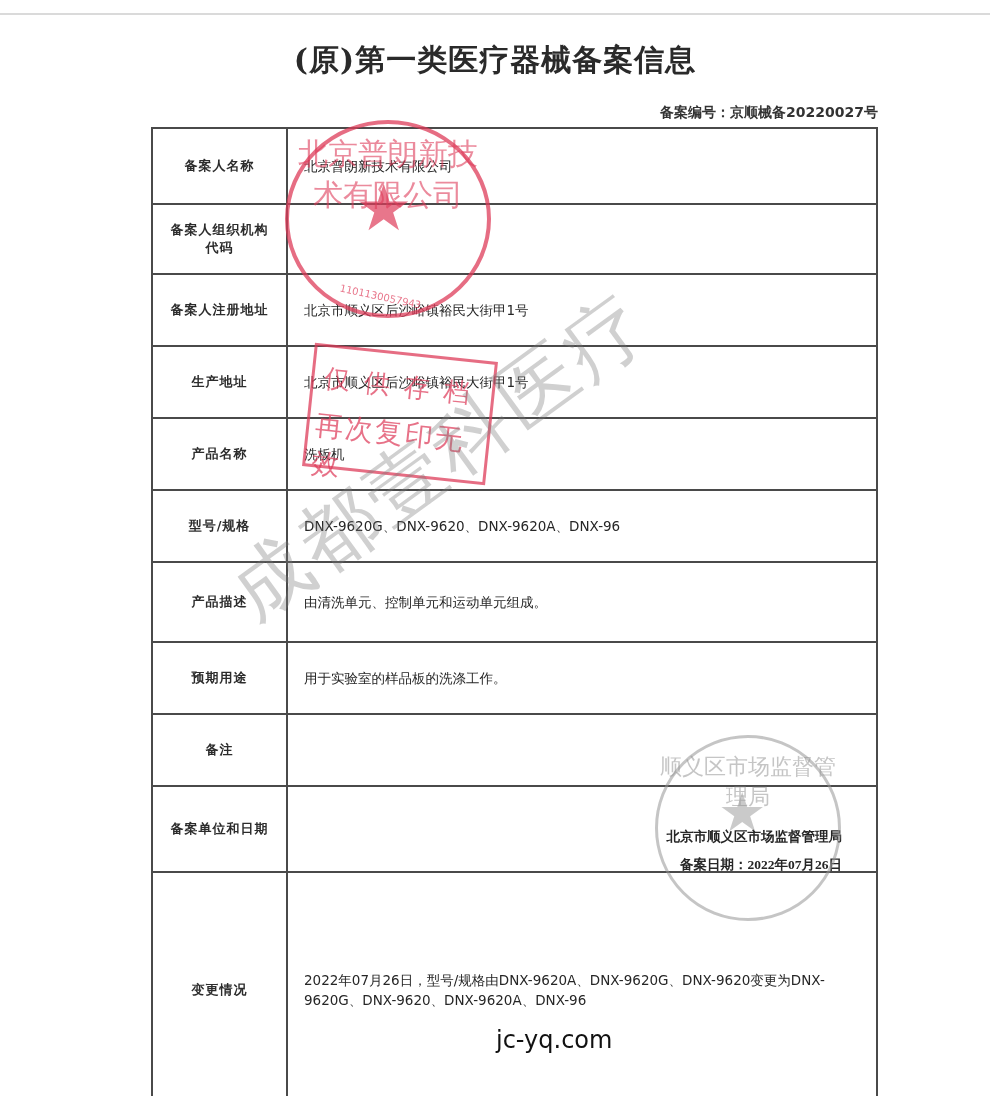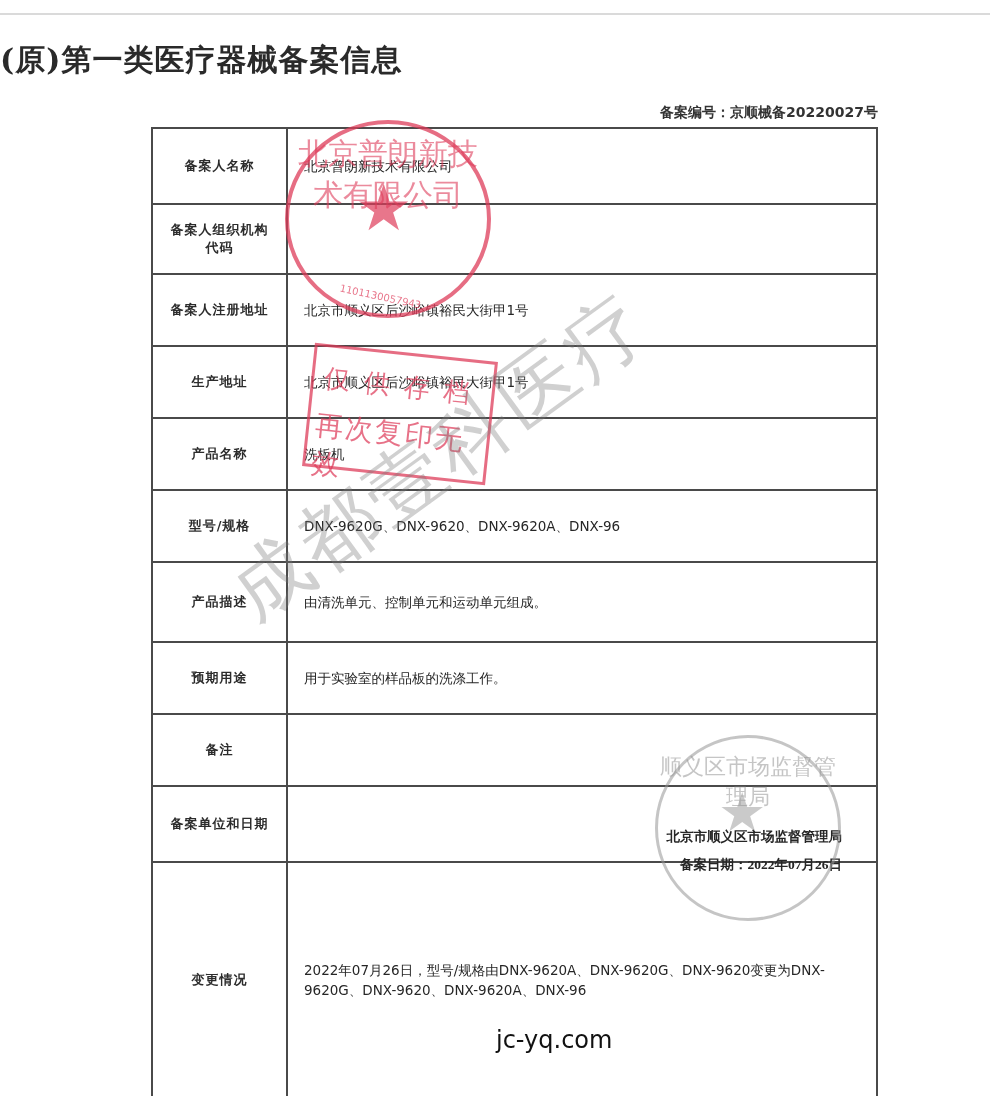--- a/index.html
+++ b/index.html
@@ -2,40 +2,40 @@
 <html><head>
   <meta charset="utf-8">
   <style>
     html, body { margin: 0; padding: 0; }
     body {
       width: 990px; height: 1096px; background: #ffffff; position: relative; overflow: hidden;
       font-family: "DejaVu Sans", "Liberation Sans", sans-serif; color: #222;
     }
     .top-rule { position: absolute; left: 0; top: 13px; width: 990px; height: 2px; background: #dadada; }
     .title {
-      position: absolute; left: 0; width: 990px; top: 40px; 
+      position: absolute; left: 0; width: 990px; top: 40px; text-align: center;
       font-family: "DejaVu Serif", "Liberation Serif", serif; font-size: 30px; font-weight: bold; color: #2a2a2a;
       letter-spacing: 1px;
     }
     .record-no {
       position: absolute; right: 112px; top: 104px; font-size: 14px; color: #333; font-weight: bold;
     }
     table.doc {
       position: absolute; left: 151px; top: 127px; width: 727px;
       border-collapse: collapse; table-layout: fixed;
     }
     table.doc td { border: 2px solid #4a4a4a; padding: 16px; vertical-align: middle; }
     td.label {
       width: 101px; text-align: center; font-size: 13px; font-weight: bold; color: #2c2c2c;
       letter-spacing: 1px; line-height: 18px; padding: 0 4px;
     }
     td.value { font-size: 13.5px; color: #262626; padding-left: 2px; line-height: 20px; }
     .r1 { height: 76px; } .r2 { height: 68px; } .r3 { height: 72px; margin-top: 15px; } .r4 { height: 72px; }
     .r5 { height: 72px; } .r6 { height: 72px; } .r7 { height: 80px; } .r8 { height: 72px; }
-    .r9 { height: 72px; } .r10 { height: 76px; } .r11 { height: 236px; }
+    .r9 { height: 72px; } .r10 { height: 86px; } .r11 { height: 236px; }
     td.sign-cell { position: relative; }
     .sign-block {
       position: absolute; right: 34px; top: 40px; text-align: right; font-size: 13.5px; font-weight: bold; color: #262626;
     }
     .sign-block div { margin-bottom: 8px; font-family: Liberation Serif, serif; }
     .stamp {
       position: absolute; border-radius: 50%; pointer-events: none;
     }
     .stamp-red {
       left: 285px; top: 120px; width: 198px; height: 190px;

